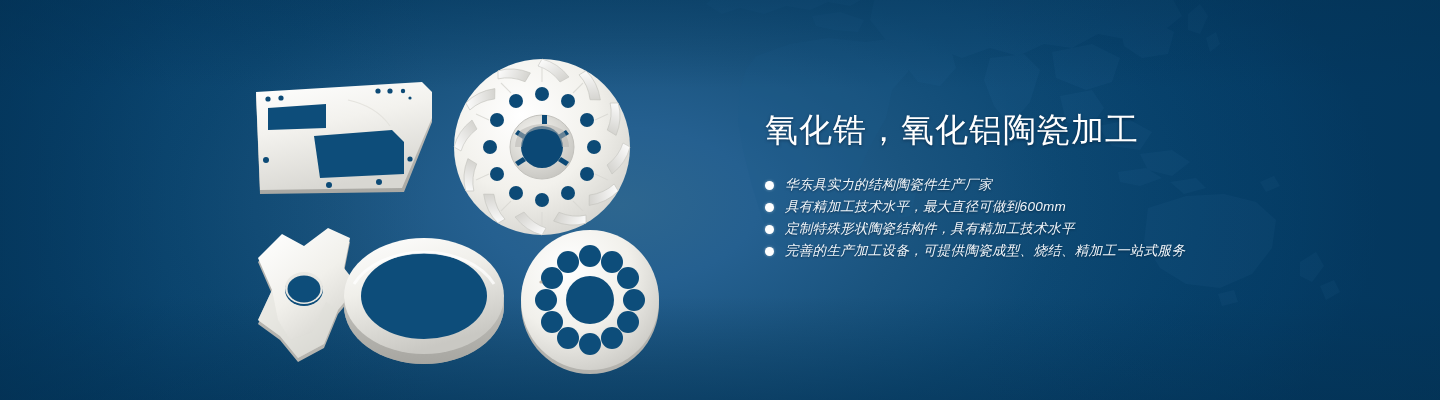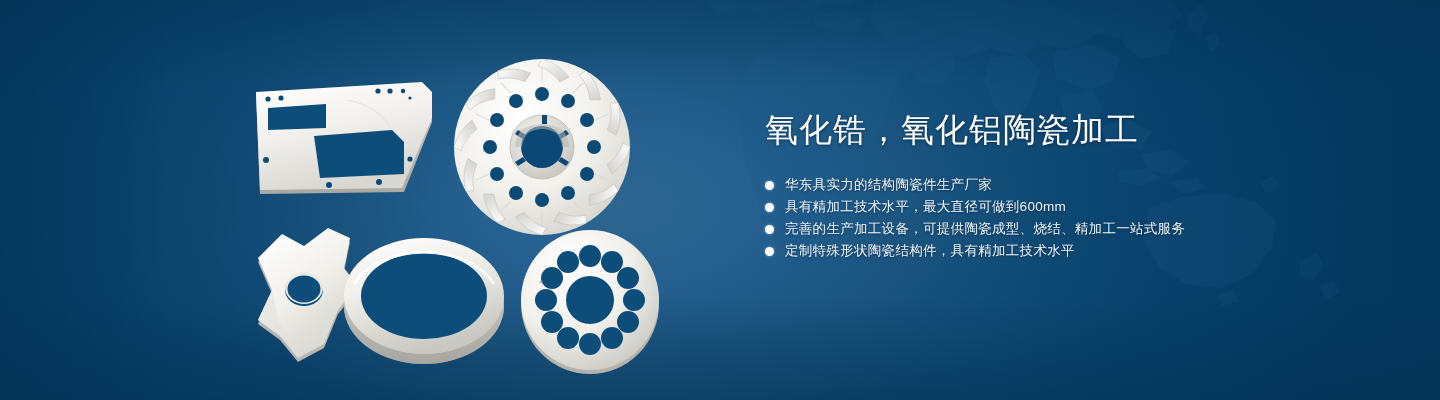--- a/index.html
+++ b/index.html
@@ -57,21 +57,21 @@
   .headline {
     color:#ffffff;
     font-size:33px;
     line-height:44px;
     letter-spacing:1px;
     font-weight:400;
     text-shadow:0 1px 3px rgba(0,20,40,.55);
     white-space:nowrap;
   }
 
-  .bullets { margin-top:22px; list-style:none; }
+  .bullets { margin-top:22px; list-style:none;font-style:italic; }
   .bullet {
     display:flex;
     align-items:center;
     height:22px;
     margin-bottom:0px;
   }
   .bullet .dot {
     width:9px; height:9px;
     border-radius:50%;
     background:#ffffff;
@@ -387,23 +387,23 @@
       <li class="bullet">
         <span class="dot"></span>
         <span class="btext">华东具实力的结构陶瓷件生产厂家</span>
       </li>
       <li class="bullet">
         <span class="dot"></span>
         <span class="btext">具有精加工技术水平，最大直径可做到600mm</span>
       </li>
       <li class="bullet">
         <span class="dot"></span>
-        <span class="btext">完善的生产加工设备，可提供陶瓷成型、烧结、精加工一站式服务</span>
+        <span class="btext">定制特殊形状陶瓷结构件，具有精加工技术水平</span>
       </li>
       <li class="bullet">
         <span class="dot"></span>
-        <span class="btext">定制特殊形状陶瓷结构件，具有精加工技术水平</span>
+        <span class="btext">完善的生产加工设备，可提供陶瓷成型、烧结、精加工一站式服务</span>
       </li>
     </ul>
 
   </div>
 
 </div>
 
 </body></html>

